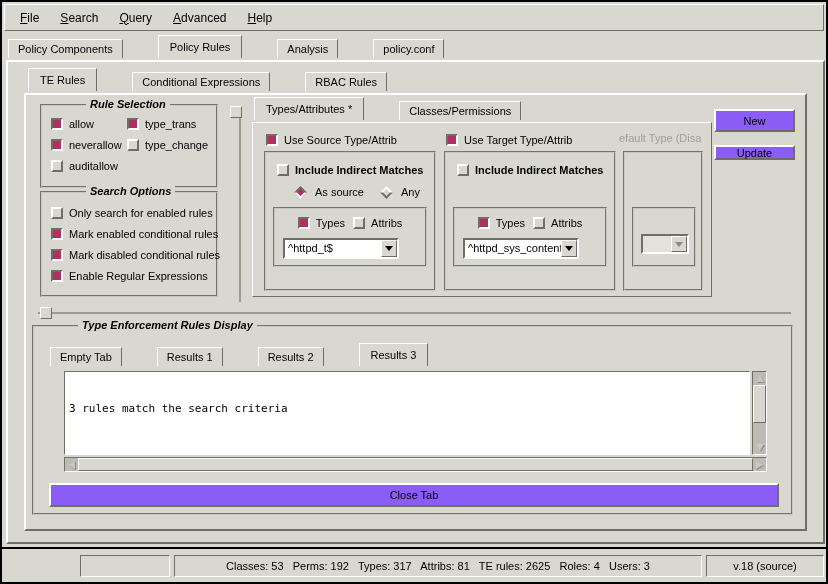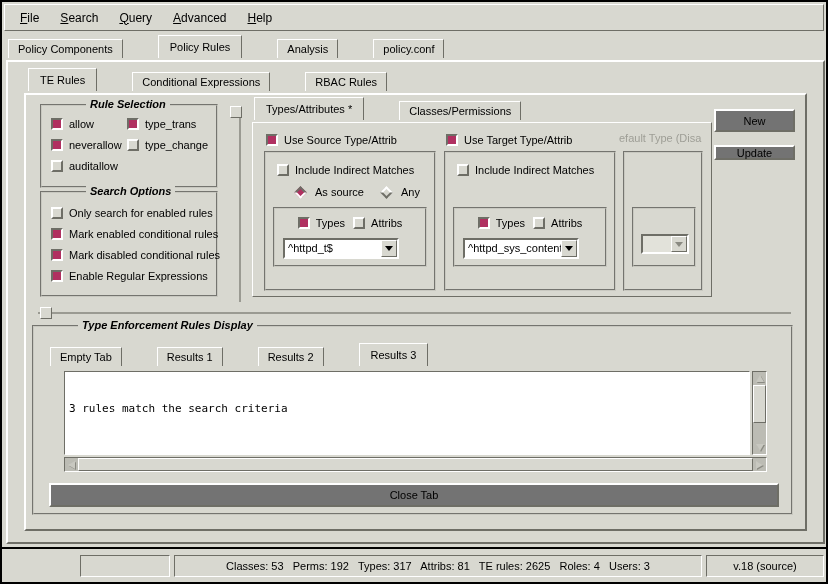--- a/index.html
+++ b/index.html
@@ -63,39 +63,39 @@
   
   #ta-tab-row { left:252px; top:95px; }
   #ta-frame   { left:250px; top:120px; width:460px; height:175px; }
 
   .use-row   { position:absolute; }
   #source-use { left:264px; top:131px; }
   #target-use { left:444px; top:131px; }
   .use-box   { position:absolute; top:149px; width:172px; height:140px; }
   #source-box { left:262px; }
   #target-box { left:442px; }
-  .indirect-row { position:absolute; top:10px; left:11px; }
+  .indirect-row { position:absolute; top:10px; left:11px;font-weight:bold; }
   #source-radios { position:absolute; top:33px; left:28px; display:flex; gap:16px; }
   .type-box { position:absolute; top:54px; left:7px; width:154px; height:60px; }
   .type-row { position:absolute; top:7px; left:0; width:100%; display:flex; justify-content:center; gap:8px;align-items:center; }
 
   .combo { position:absolute; top:29px; left:8px; width:116px; height:21px; display:flex; background:#ffffff; border:2px solid; border-color:#6e6e66 #ffffff #ffffff #6e6e66; }
   .combo-text { flex:1; font-size:11px; padding:2px 1px 0 3px; white-space:nowrap; overflow:hidden; }
   .combo-btn { flex:none; width:16px; background:#d8d8d0; border:1px solid; border-color:#ffffff #6e6e66 #6e6e66 #ffffff; display:flex; align-items:center; justify-content:center; }
   .combo-arrow { width:0; height:0; border-left:4px solid transparent; border-right:4px solid transparent; border-top:5px solid #000; }
 
   
   #default-label { left:617px; top:130px; color:#9e9e96; white-space:nowrap; }
   #default-box { left:621px; top:149px; width:80px; height:140px; }
   #default-inner { position:absolute; top:54px; left:7px; width:64px; height:60px; }
   #default-combo { top:25px; left:7px; width:48px; height:20px; background:#e2e2da; }
   #default-combo .combo-arrow { border-top-color:#8a8a82; }
 
   
-  .btn { position:absolute; background:#737373; border:2px solid; border-color:#ffffff #6e6e66 #6e6e66 #ffffff; display:flex; align-items:center; justify-content:center; font-size:11px; cursor:default; }
+  .btn { position:absolute; background:#8b5cf6; border:2px solid; border-color:#ffffff #6e6e66 #6e6e66 #ffffff; display:flex; align-items:center; justify-content:center; font-size:11px; cursor:default; }
   #btn-new    { left:712px; top:107px; width:81px; height:23px; }
   #btn-update { left:712px; top:143px; width:81px; height:15px; }
   #btn-close  { left:47px;  top:481px; width:730px; height:24px; }
 
   
   #results-frame { left:30px; top:323px; width:761px; height:190px; }
   #results-tab-row { left:48px; top:341px; }
   #results-text { left:62px; top:369px; width:686px; height:84px; background:#ffffff; overflow:hidden;
                   font-family:"DejaVu Sans Mono", monospace; font-size:11px; line-height:14px; white-space:pre; padding:2px 4px; }
   .rule-line { white-space:pre; }

